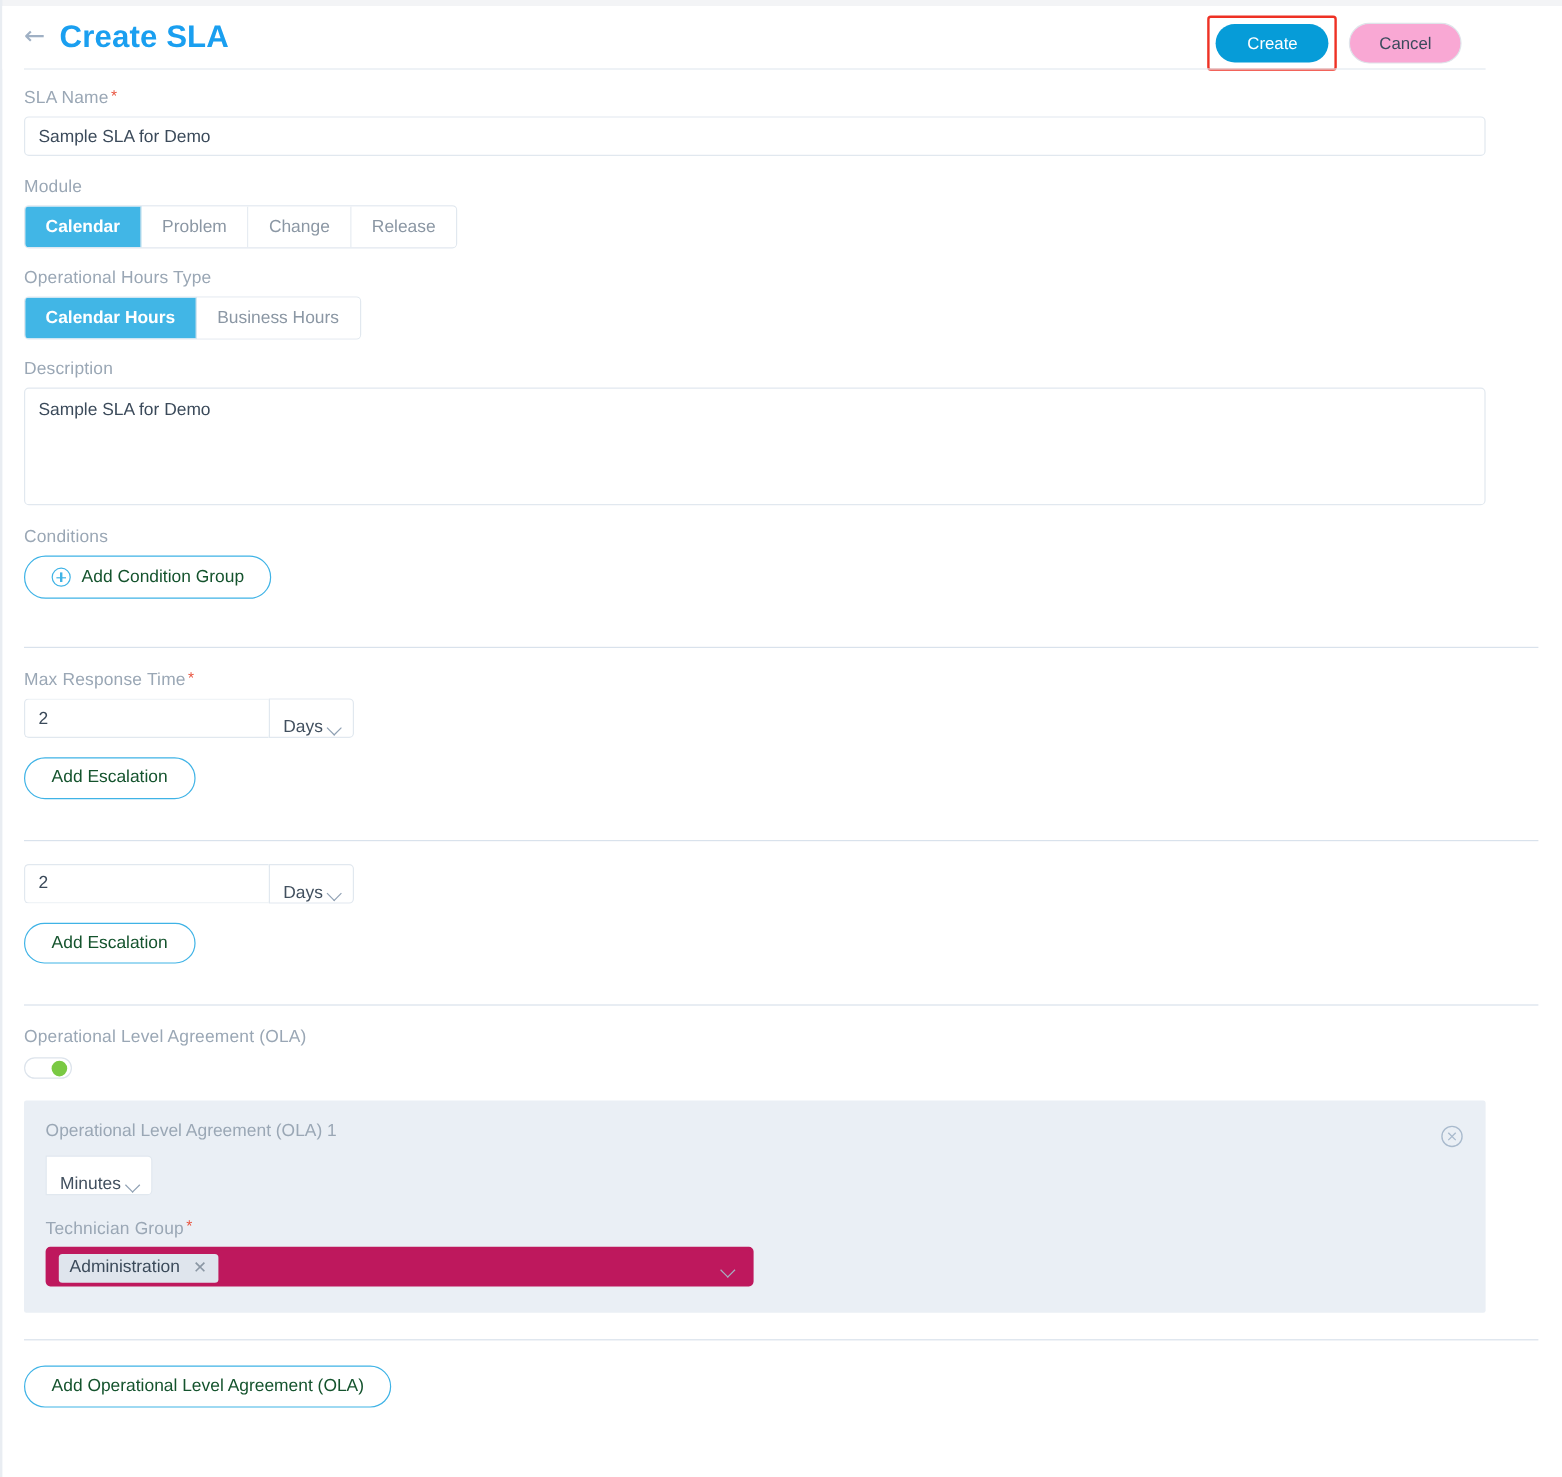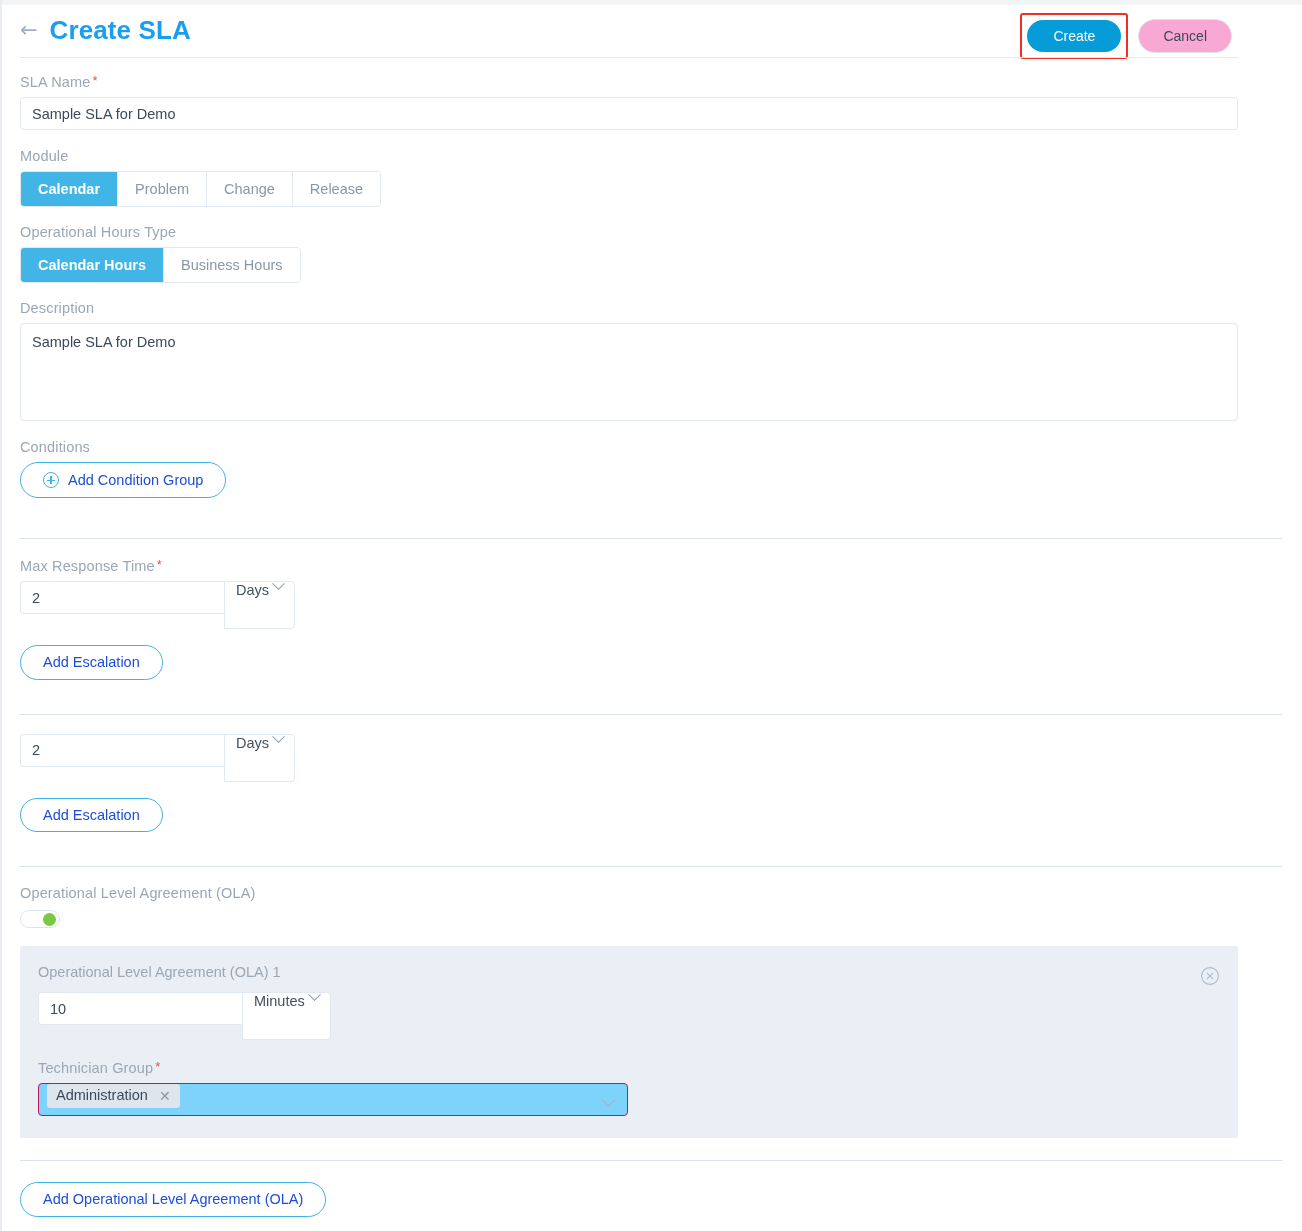--- a/index.html
+++ b/index.html
@@ -41,21 +41,21 @@
   .back-arrow {
     font-size: 21px; color: #9fb0c4; line-height: 1;
     cursor: pointer; user-select: none;
     font-family: "DejaVu Sans", sans-serif;
   }
   .page-title {
     font-size: 26px; color: #1a9ff0; font-weight: 600;
     letter-spacing: 0.1px;
   }
   .header-actions {
-    position: absolute; right: 6px; top: 8px;
+    position: absolute; right: 20px; top: 8px;
     display: flex; align-items: center; gap: 10px;
   }
   .btn-create-wrap {
     position: relative;
     padding: 5px;
     border: 2px solid #ee3124;
     border-radius: 3px;
   }
   .btn-create {
     display: inline-block;
@@ -145,21 +145,21 @@
     color: #ffffff;
     font-weight: 600;
   }
 
   
   .pill {
     display: inline-flex; align-items: center; gap: 9px;
     border: 1px solid #3fb3e6;
     border-radius: 19px;
     background: #ffffff;
-    color: #1d4ed8;
+    color: #14532d;
     font-size: 14.5px;
     padding: 9px 22px;
     cursor: pointer;
     line-height: 1;
   }
   .plus-icon {
     width: 16px; height: 16px;
     border: 1.4px solid #3fb3e6;
     border-radius: 50%;
     position: relative;
@@ -182,22 +182,22 @@
     width: 204px; height: 33px;
     border: 1px solid #e1e8ef;
     border-right: none;
     border-radius: 4px 0 0 4px;
     font-size: 14.5px; color: #3b4a5a;
     padding: 0 11px;
     font-family: "Liberation Sans", sans-serif;
     outline: none; background: #fff;
   }
   .combo .unit {
-    display: inline-flex; align-items: flex-start; gap: 5px;
-    height: 48px;
+    display: inline-flex; align-items: flex-end; gap: 5px;
+    height: 33px;
     border: 1px solid #e1e8ef;
     border-radius: 0 4px 4px 0;
     background: #fff;
     font-size: 14.5px; color: #42505f;
     padding: 0 11px;
     cursor: pointer;
     white-space: nowrap;
   }
   .chev {
     width: 9px; height: 9px;
@@ -236,24 +236,24 @@
     margin-bottom: 12px;
   }
   .ola-close {
     position: absolute; right: 18px; top: 20px;
     width: 20px; height: 20px;
     cursor: pointer;
   }
 
   
   .multiselect {
-    display: flex; align-items: flex-start;
+    display: flex; align-items: flex-end;
     width: 590px; height: 33px;
-    background: #7dd3fc;
-    border: 1px solid #be185d;
+    background: #be185d;
+    border: 3px solid #be185d;
     border-radius: 4px;
     padding: 0 8px;
     position: relative;
   }
   .chip {
     display: inline-flex; align-items: center; gap: 11px;
     background: #dfe5ed;
     border-radius: 3px;
     font-size: 14.5px; color: #3b4a5a;
     padding: 4px 9px;
@@ -373,21 +373,20 @@
 
     <div class="ola-card" style="margin-top:18px;">
       <div class="ola-card-title">Operational Level Agreement (OLA) 1</div>
       <svg class="ola-close" viewBox="0 0 20 20">
         <circle cx="10" cy="10" r="8.4" fill="none" stroke="#a9bacd" stroke-width="1.1"></circle>
         <line x1="6.9" y1="6.9" x2="13.1" y2="13.1" stroke="#a9bacd" stroke-width="1.1"></line>
         <line x1="13.1" y1="6.9" x2="6.9" y2="13.1" stroke="#a9bacd" stroke-width="1.1"></line>
       </svg>
 
       <div class="combo">
-        <input class="num" value="10" style="">
         <div class="unit">
           <span>Minutes</span>
           <span class="chev"></span>
         </div>
       </div>
 
       <div style="margin-top:20px;">
         <div class="label"><span>Technician Group</span><span class="req">*</span></div>
         <div class="multiselect">
           <span class="chip">

